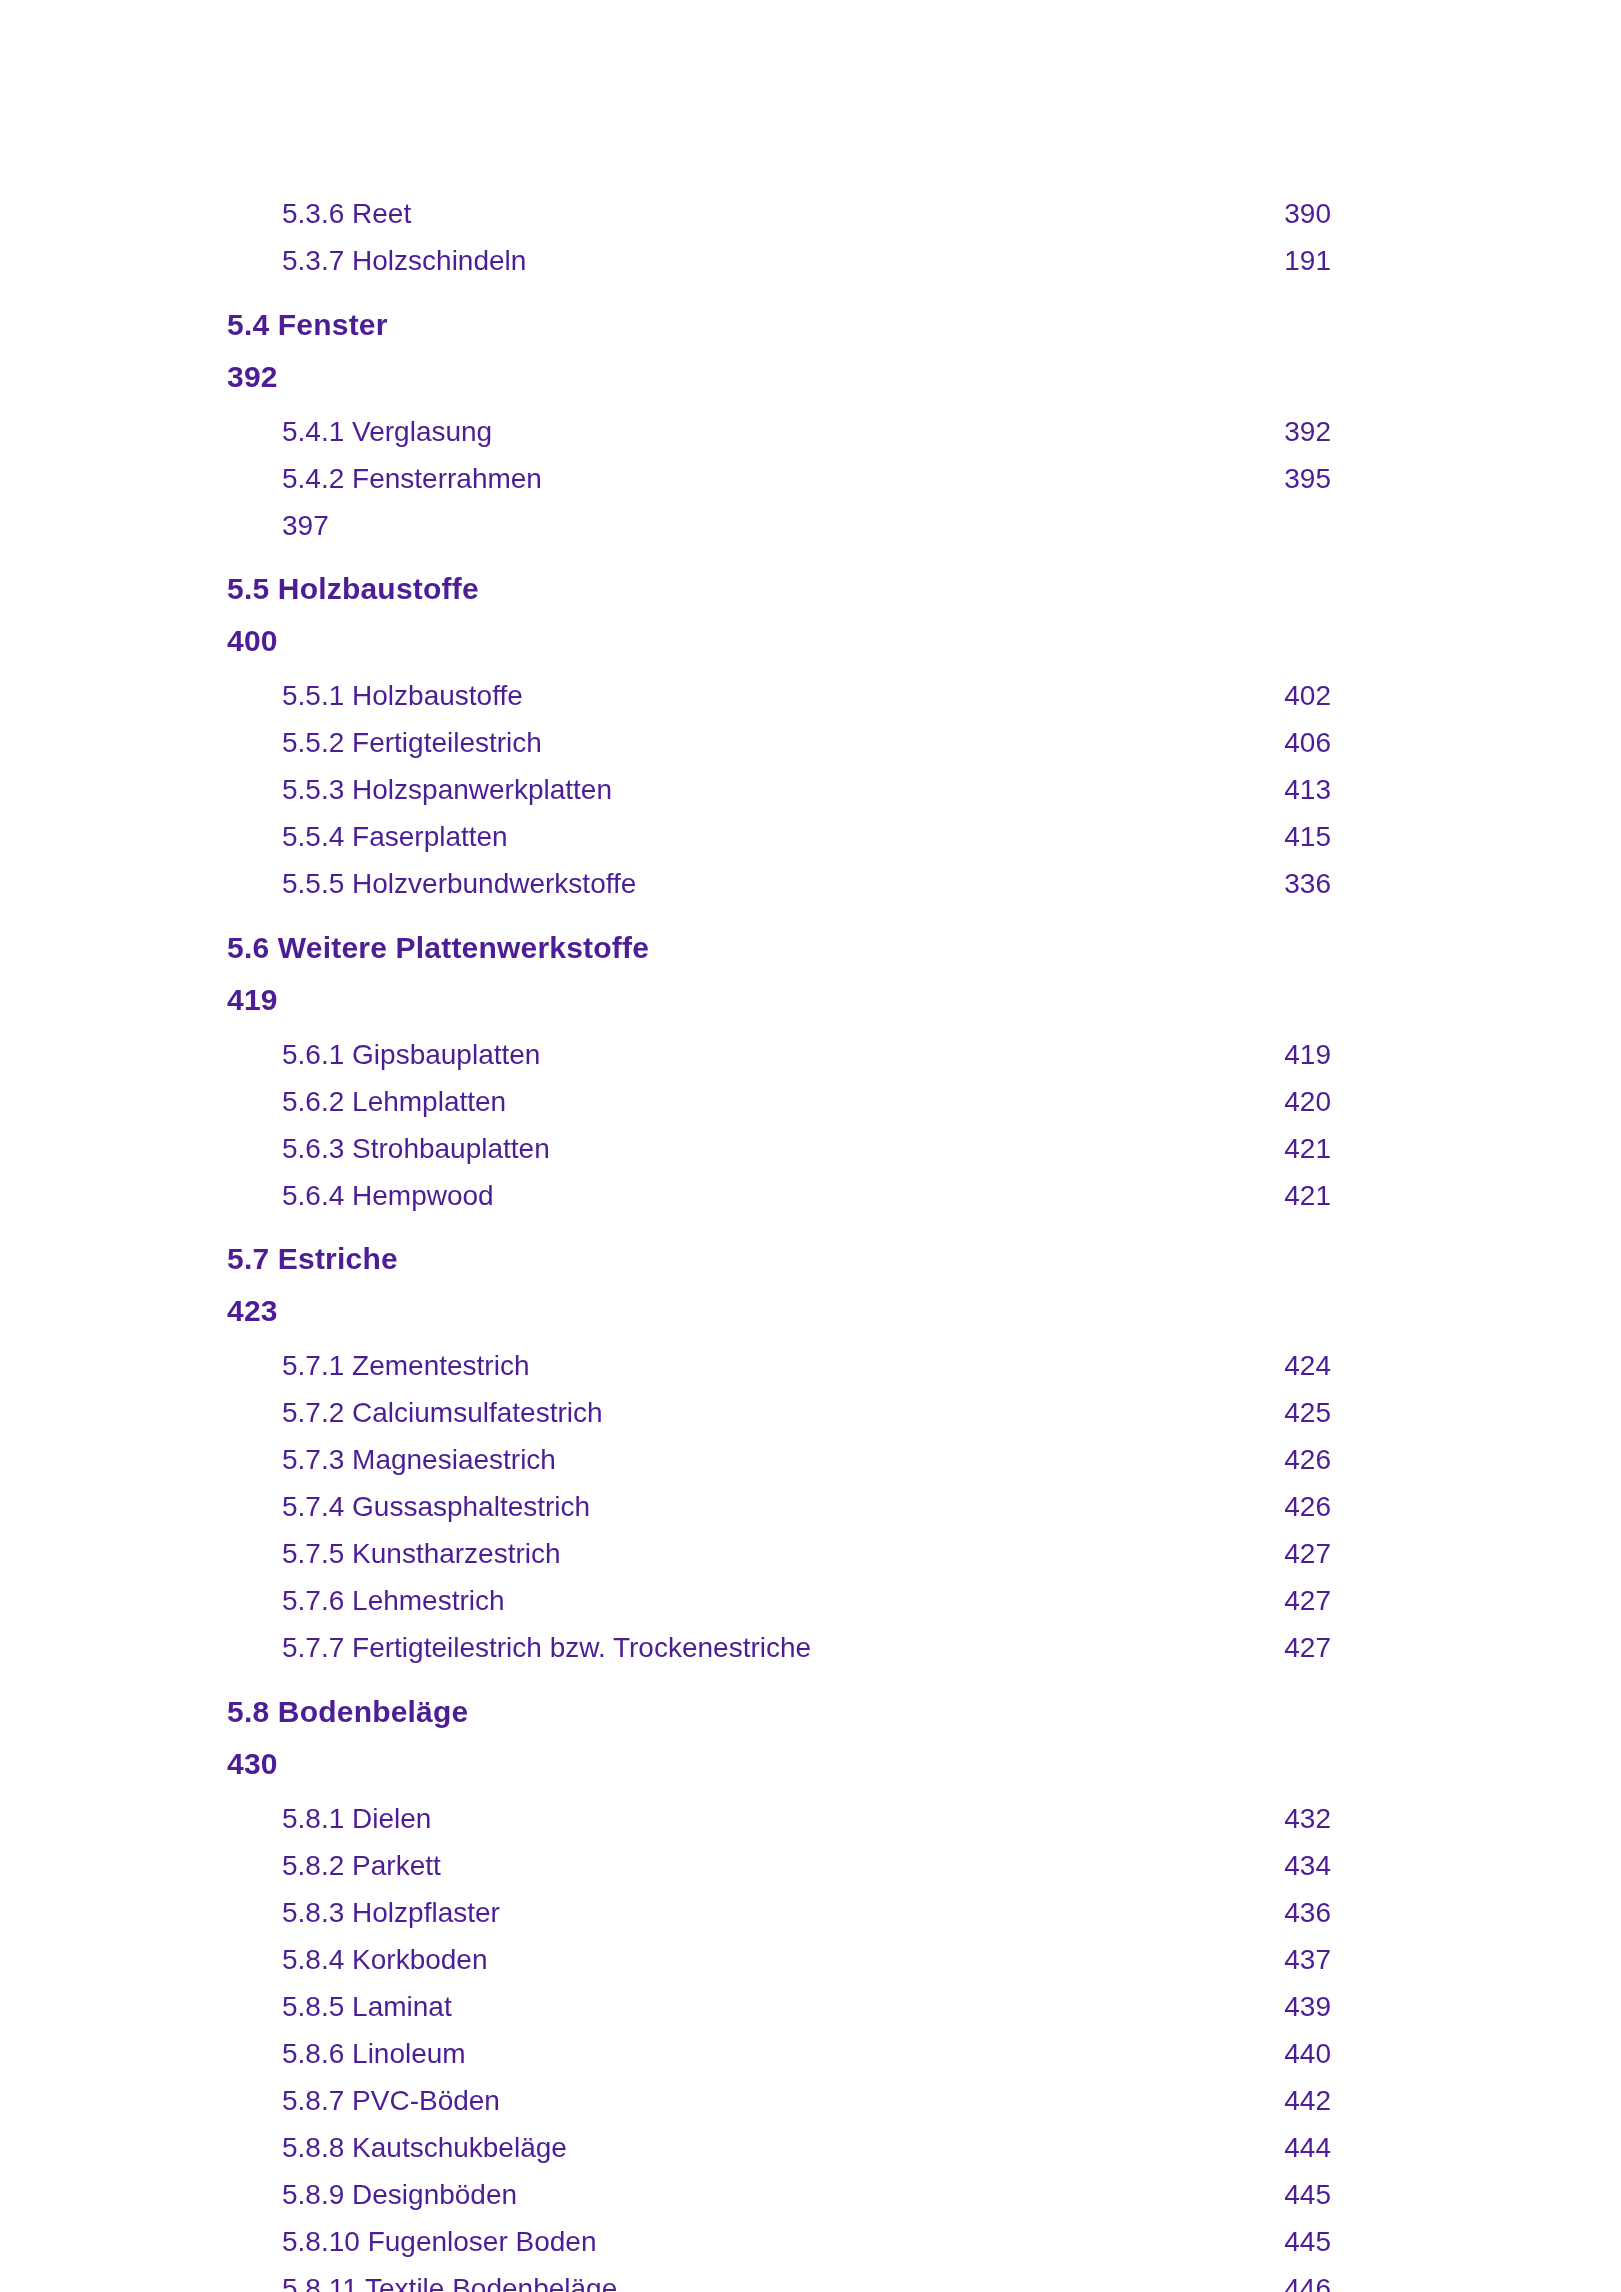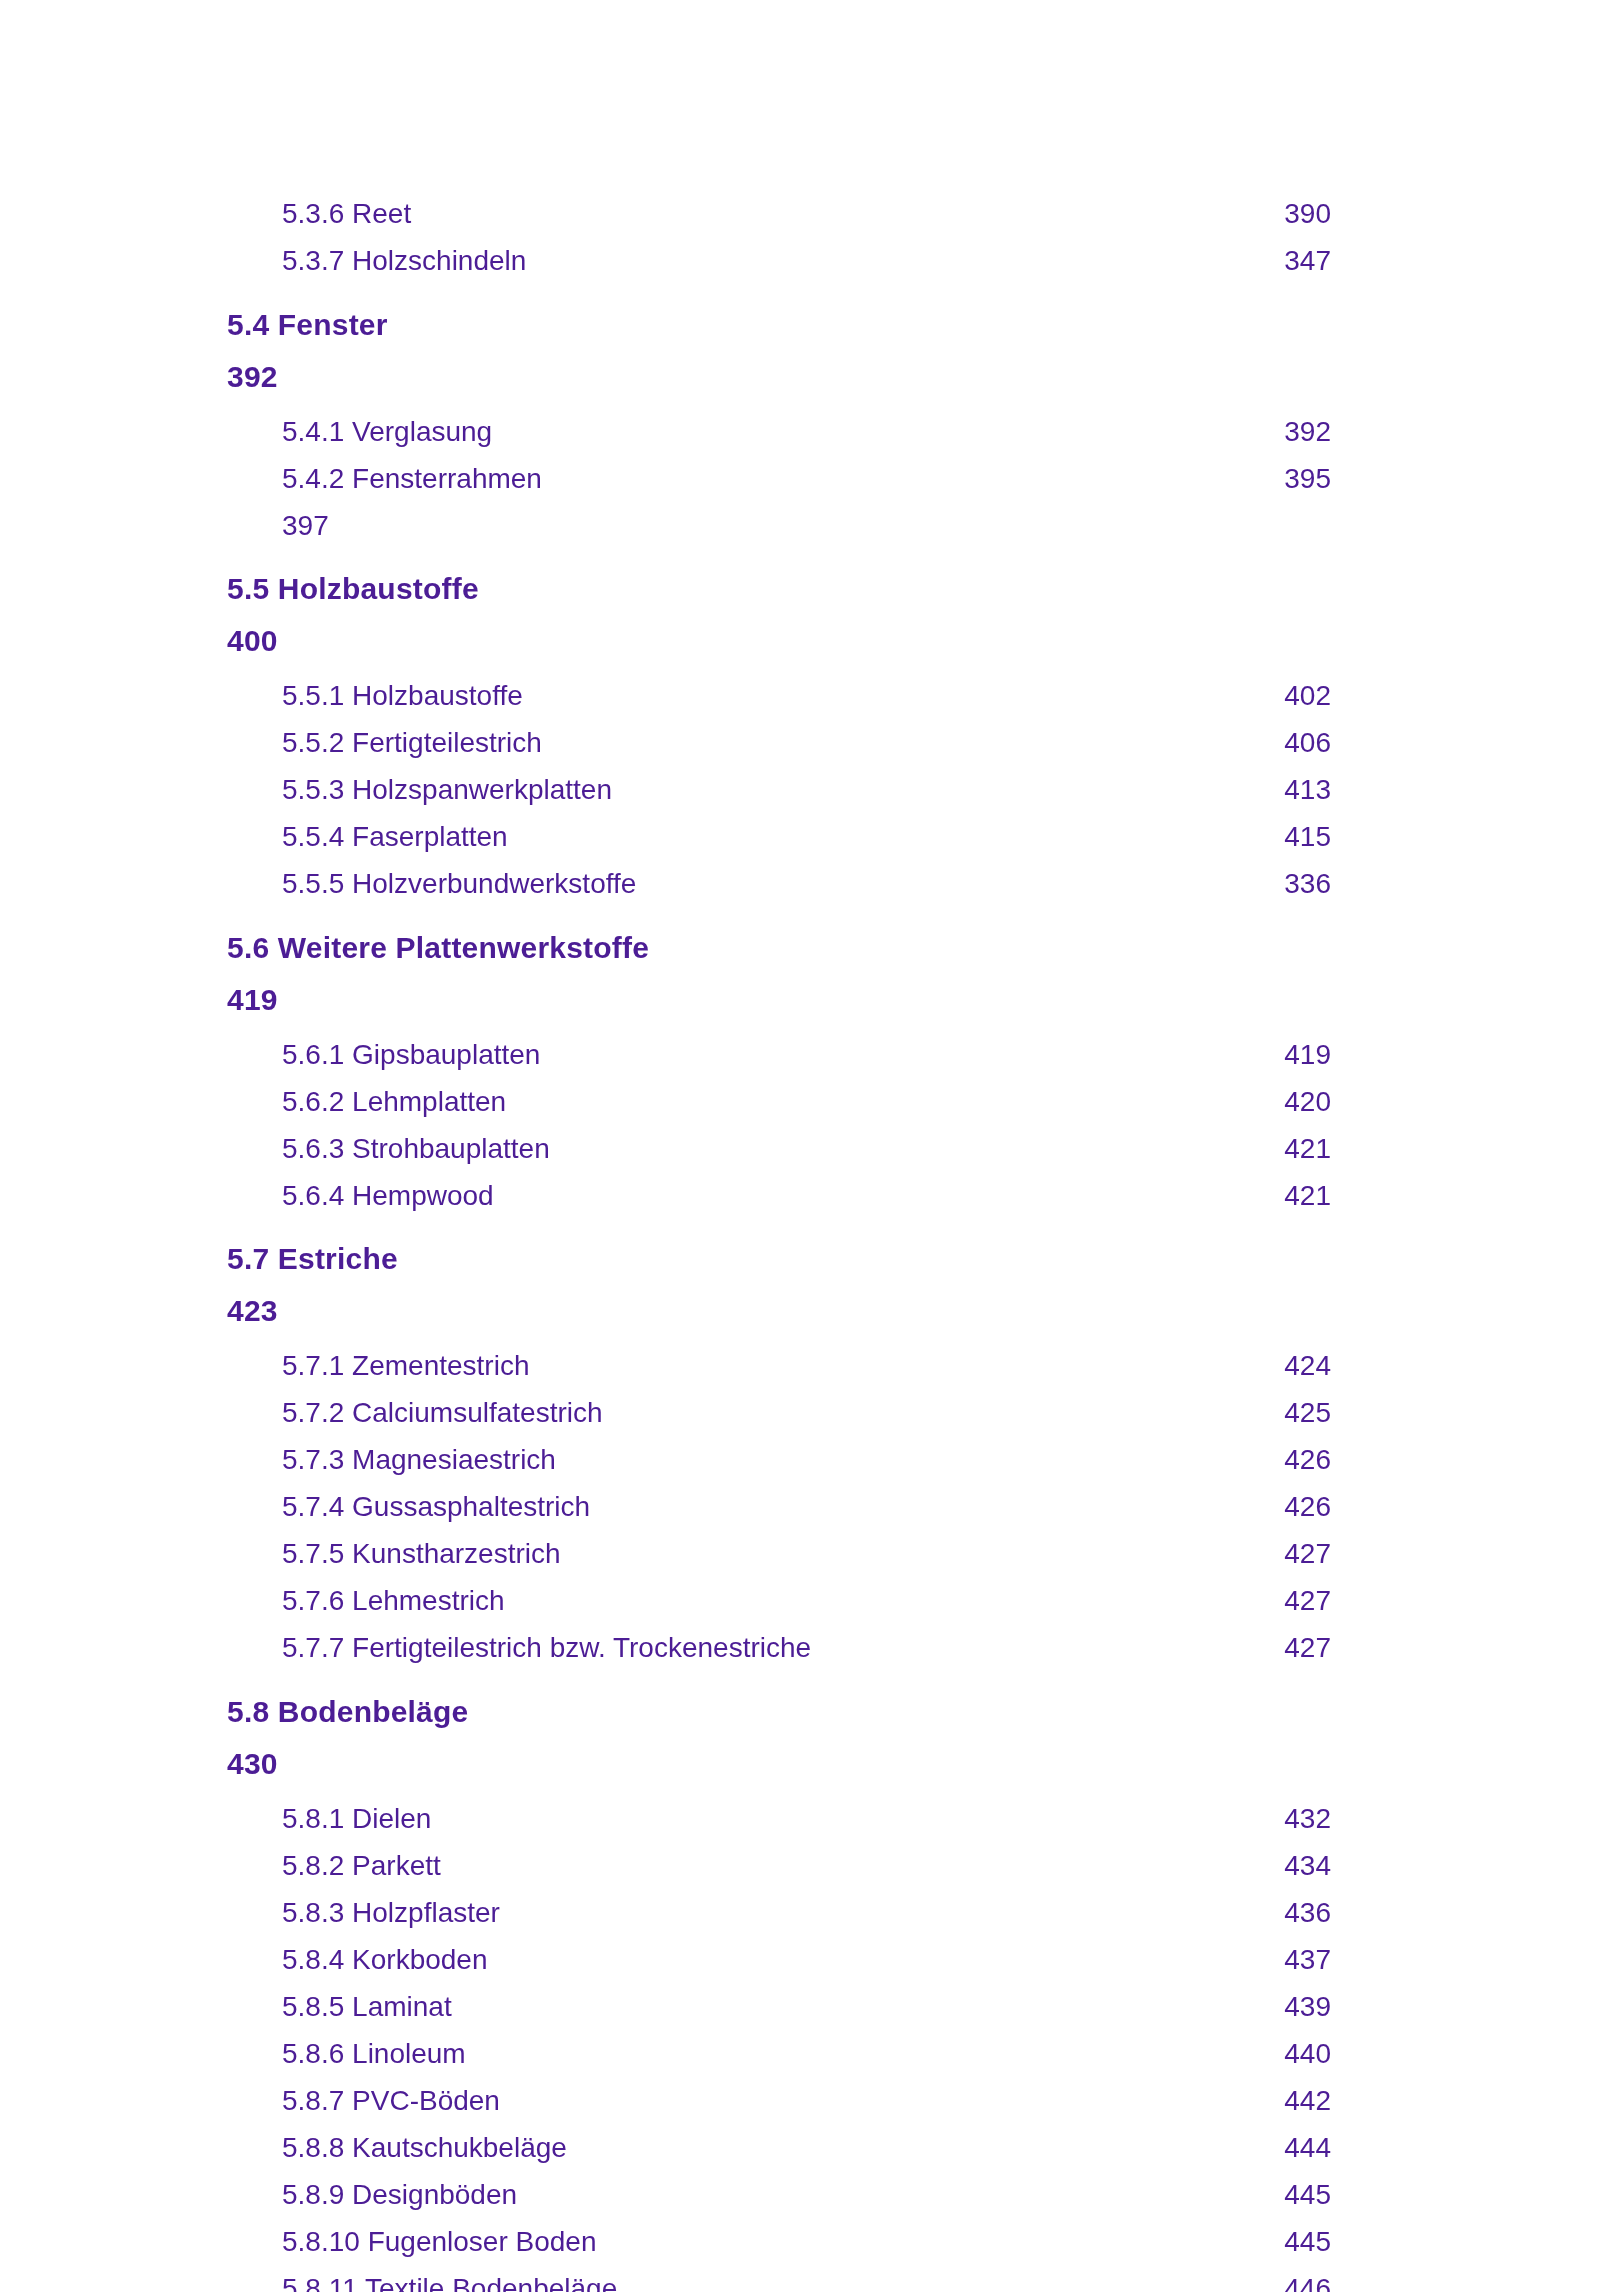--- a/index.html
+++ b/index.html
@@ -54,21 +54,21 @@
 <body>
 
 <div class="page">
   <div class="toc">
       <div class="row sub">
         <span class="label">5.3.6 Reet</span>
         <span class="pagenum">390</span>
       </div>
       <div class="row sub">
         <span class="label">5.3.7 Holzschindeln</span>
-        <span class="pagenum">347</span>
+        <span class="pagenum">191</span>
       </div>
       <div class="row head">
         <span class="label">5.4 Fenster</span>
         <span class="pagenum">392</span>
       </div>
       <div class="row sub">
         <span class="label">5.4.1 Verglasung</span>
         <span class="pagenum">392</span>
       </div>
       <div class="row sub">

